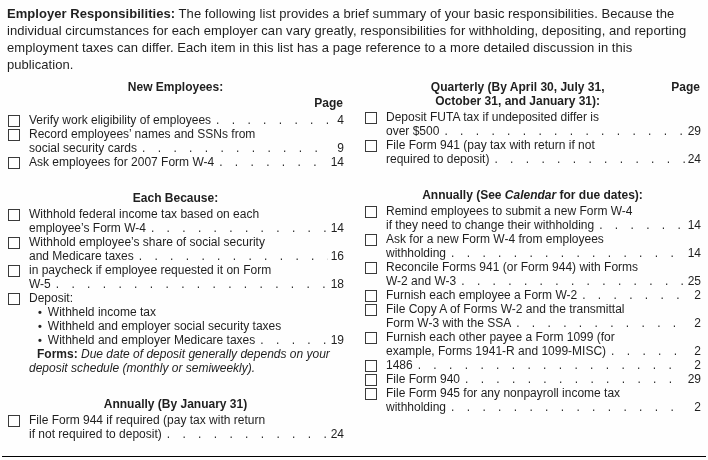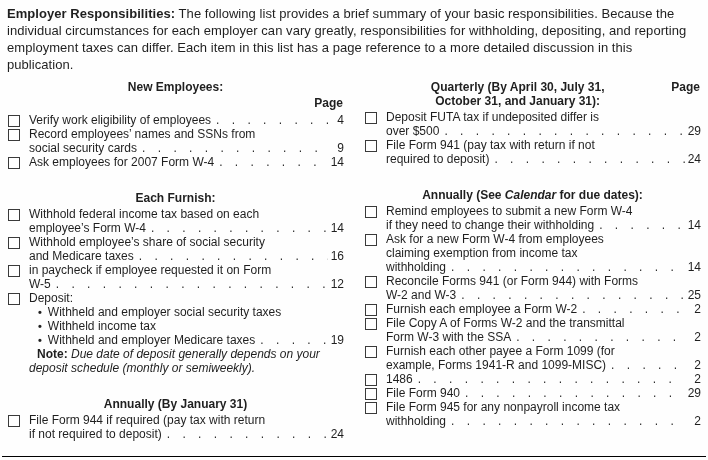--- a/index.html
+++ b/index.html
@@ -104,21 +104,21 @@
               <div class="lastline">
                 <span class="line-text">Ask employees for 2007 Form W-4</span>
                 <span class="dots"></span>
                 <span class="pagenum">14</span>
               </div>
             </div>
           </div>
         </div>
         <div class="section">
           <div class="heading-block heading-solo">
-            <div class="heading-line"><span class="hpart">Each Furnish:</span></div>
+            <div class="heading-line"><span class="hpart">Each Because:</span></div>
           </div>
           <div class="item">
             <span class="checkbox"></span>
             <div class="item-content">
               <div class="line">Withhold federal income tax based on each</div>
               <div class="lastline">
                 <span class="line-text">employee’s Form W-4</span>
                 <span class="dots"></span>
                 <span class="pagenum">14</span>
               </div>
@@ -135,43 +135,43 @@
               </div>
             </div>
           </div>
           <div class="item">
             <span class="checkbox"></span>
             <div class="item-content">
               <div class="line">in paycheck if employee requested it on Form</div>
               <div class="lastline">
                 <span class="line-text">W-5</span>
                 <span class="dots"></span>
-                <span class="pagenum">12</span>
+                <span class="pagenum">18</span>
               </div>
             </div>
           </div>
           <div class="item">
             <span class="checkbox"></span>
             <div class="item-content">
               <div class="line">Deposit:</div>
               <div class="bullet-row">
                 <span class="bullet-glyph"></span>
-                <span class="line-text">Withheld and employer social security taxes</span>
+                <span class="line-text">Withheld income tax</span>
               </div>
               <div class="bullet-row">
                 <span class="bullet-glyph"></span>
-                <span class="line-text">Withheld income tax</span>
+                <span class="line-text">Withheld and employer social security taxes</span>
               </div>
               <div class="bullet-row">
                 <span class="bullet-glyph"></span>
                 <span class="line-text">Withheld and employer Medicare taxes</span>
                 <span class="dots"></span>
                 <span class="pagenum">19</span>
               </div>
-              <div class="note"><span class="note-label">Note:</span><span class="note-text"> Due date of deposit generally depends on your deposit schedule (monthly or semiweekly).</span></div>
+              <div class="note"><span class="note-label">Forms:</span><span class="note-text"> Due date of deposit generally depends on your deposit schedule (monthly or semiweekly).</span></div>
             </div>
           </div>
         </div>
         <div class="section">
           <div class="heading-block heading-solo">
             <div class="heading-line"><span class="hpart">Annually (By January 31)</span></div>
           </div>
           <div class="item">
             <span class="checkbox"></span>
             <div class="item-content">
@@ -229,21 +229,20 @@
                 <span class="line-text">if they need to change their withholding</span>
                 <span class="dots"></span>
                 <span class="pagenum">14</span>
               </div>
             </div>
           </div>
           <div class="item">
             <span class="checkbox"></span>
             <div class="item-content">
               <div class="line">Ask for a new Form W-4 from employees</div>
-              <div class="line">claiming exemption from income tax</div>
               <div class="lastline">
                 <span class="line-text">withholding</span>
                 <span class="dots"></span>
                 <span class="pagenum">14</span>
               </div>
             </div>
           </div>
           <div class="item">
             <span class="checkbox"></span>
             <div class="item-content">

